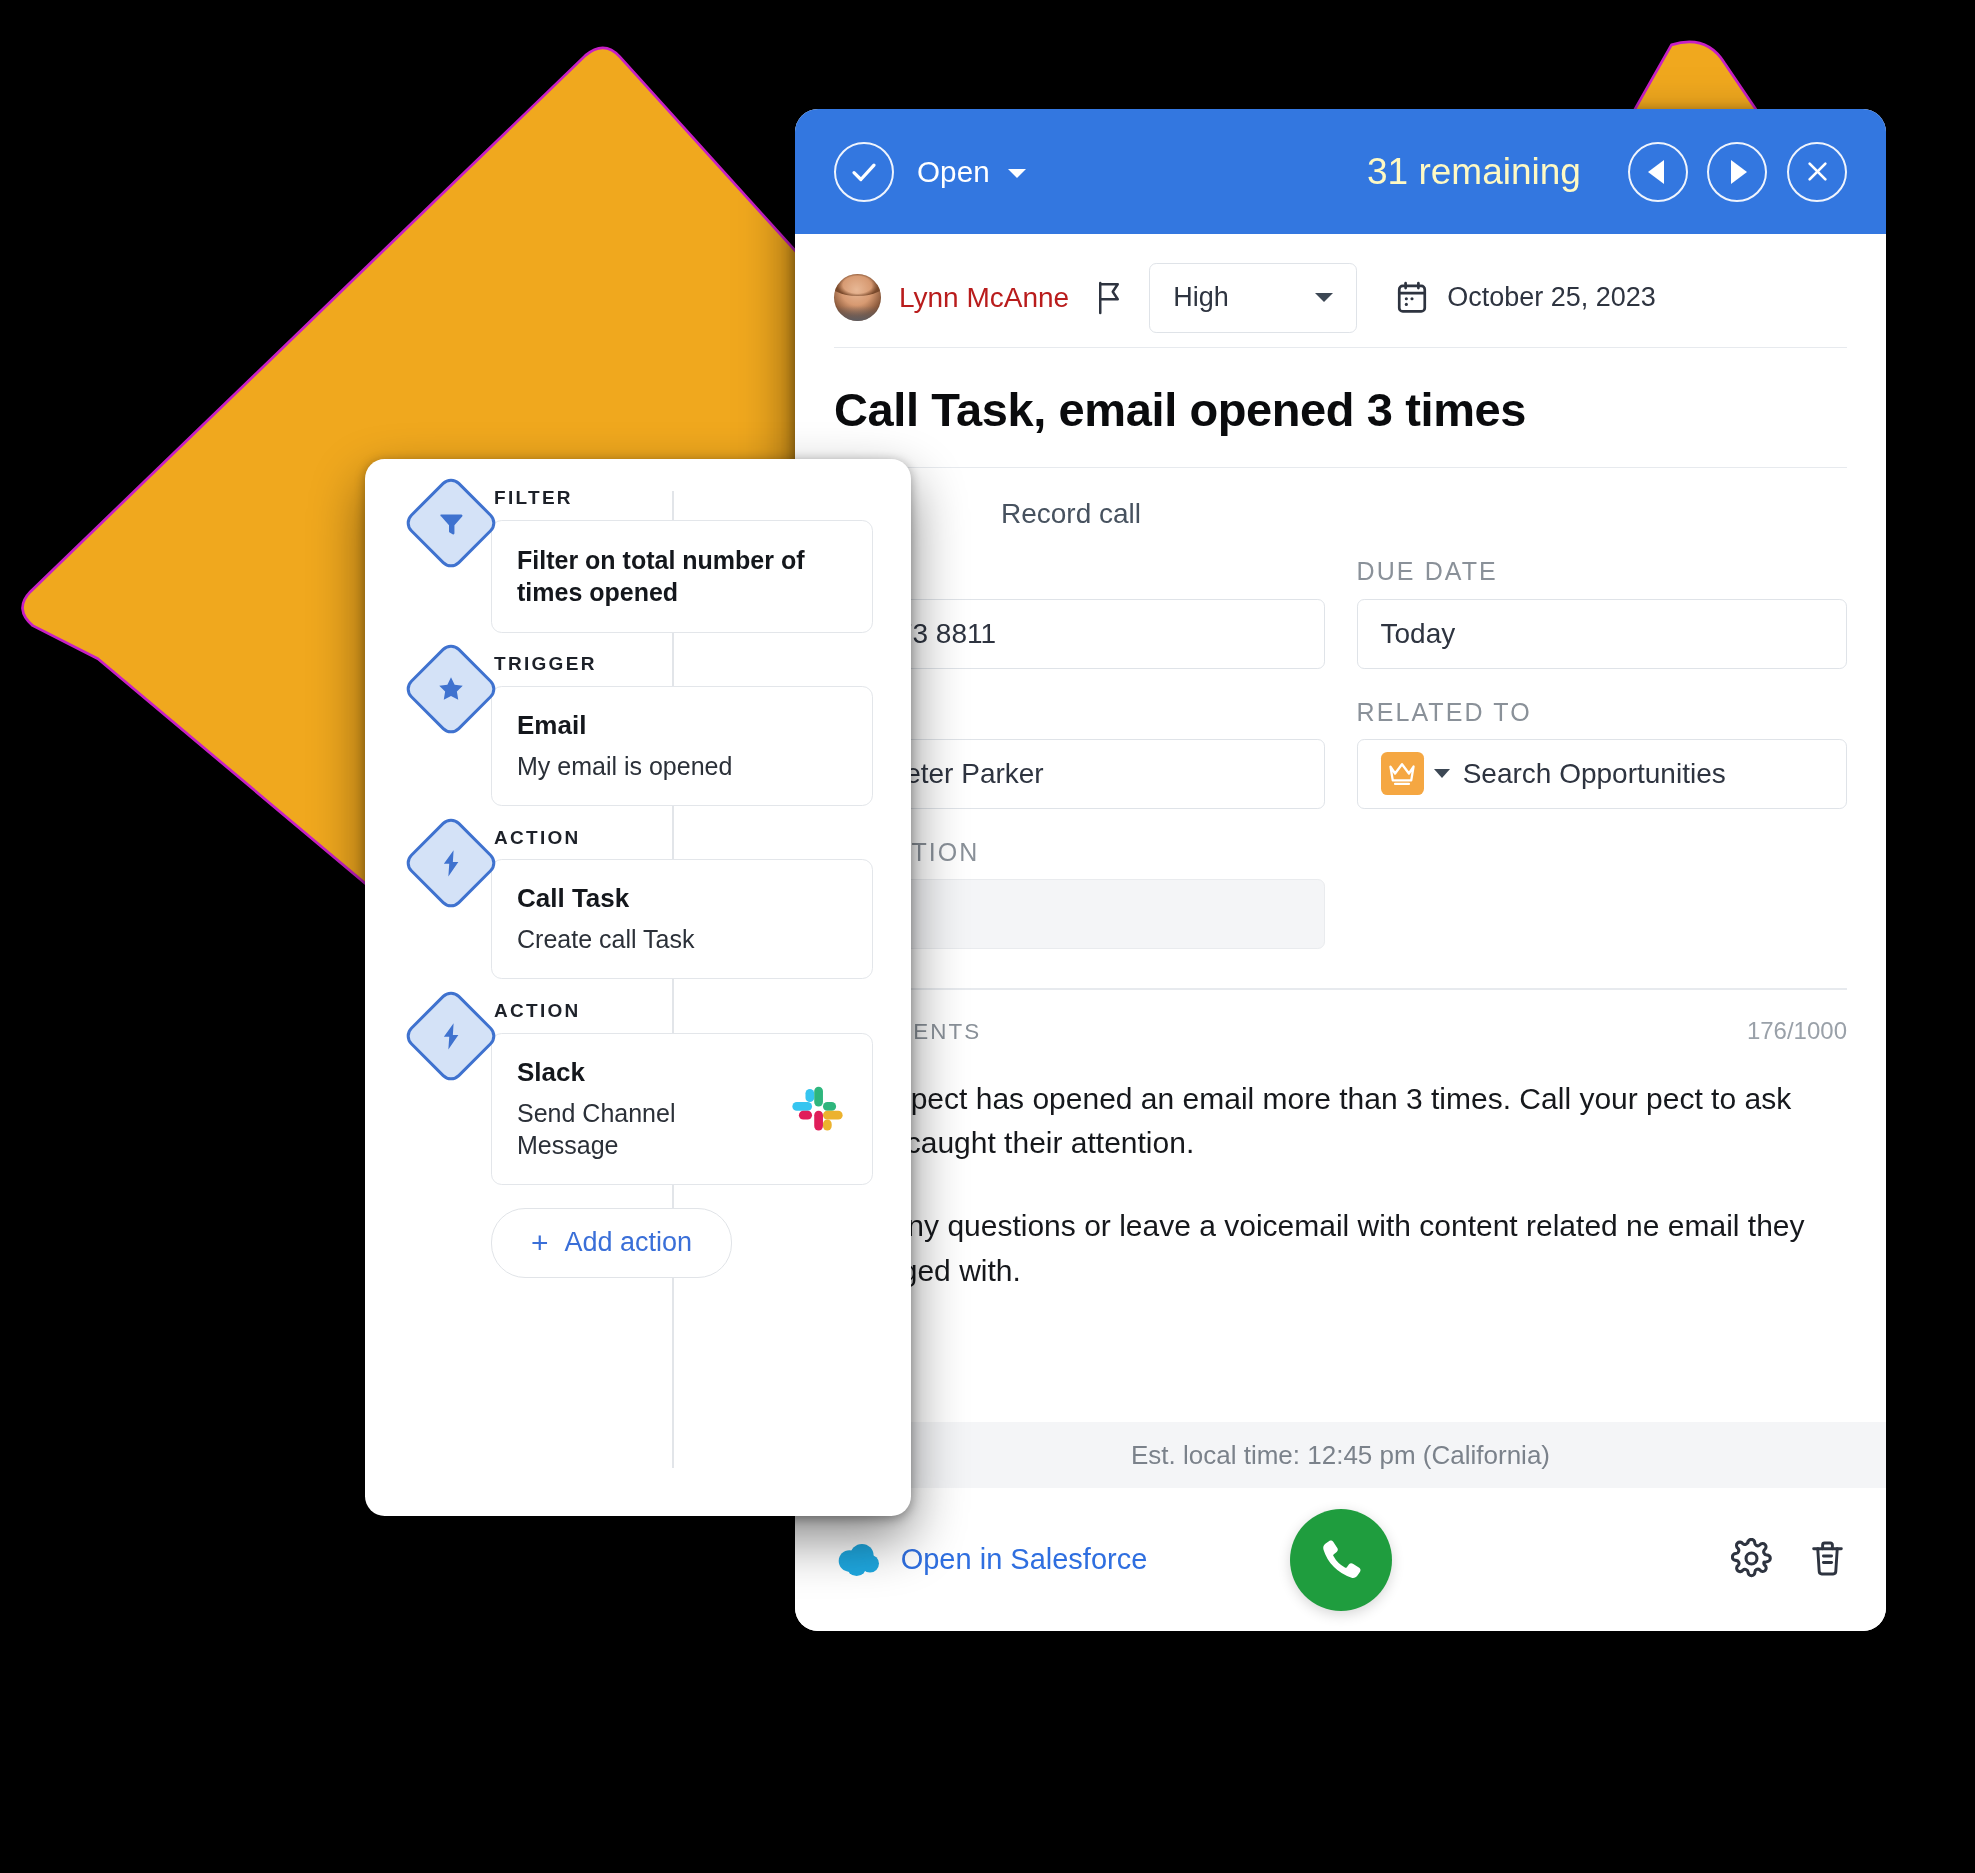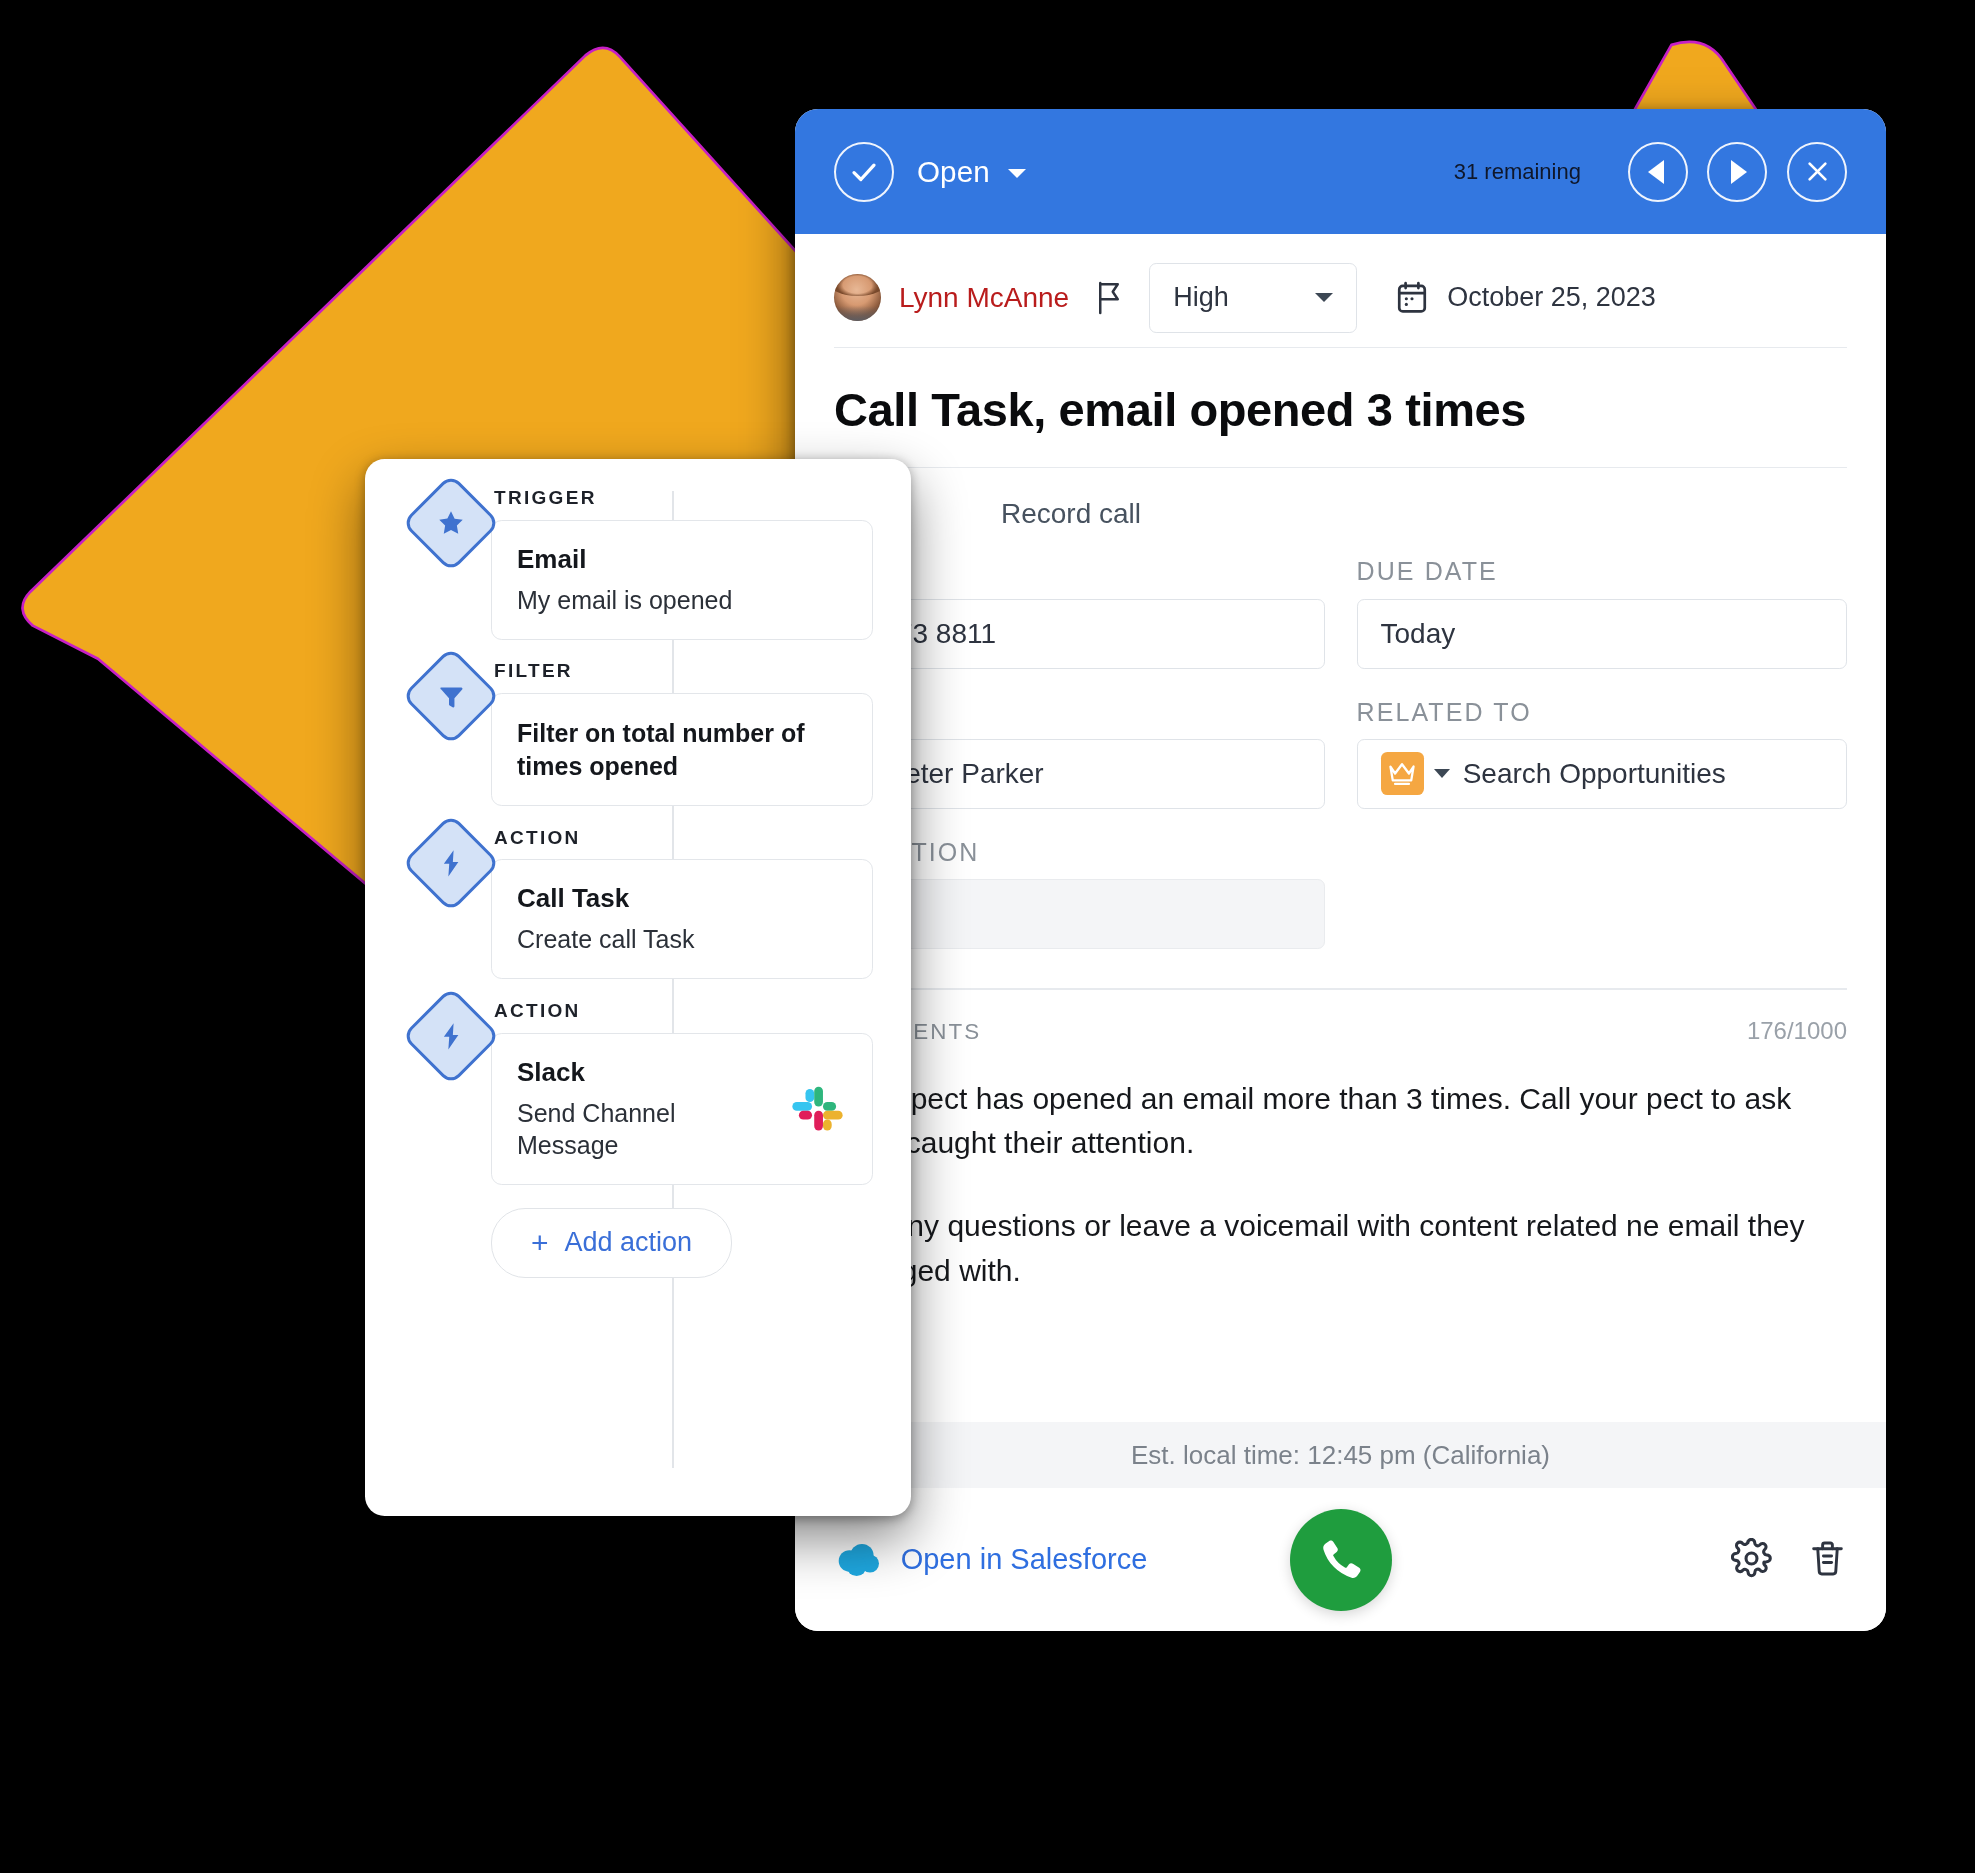--- a/index.html
+++ b/index.html
@@ -65,22 +65,22 @@
   .caret-down-white {
     width: 0; height: 0;
     border-left: 9px solid transparent;
     border-right: 9px solid transparent;
     border-top: 9.9px solid #ffffff;
     margin-left: 18px;
     margin-top: 3.6px;
   }
   .tp-header-spacer { flex: 1 1 auto; }
   .remaining-label {
-    color: #0f172a;
-    font-size: 22px;
+    color: #fef9c3;
+    font-size: 37px;
     margin-right: 27px;
     white-space: nowrap;
   }
   .round-btn {
     width: 56px; height: 56px;
     border: 2.2px solid rgba(255,255,255,0.92);
     border-radius: 50%;
     display: flex; align-items: center; justify-content: center;
     margin-left: 19.7px;
     flex: 0 0 auto;
@@ -597,44 +597,44 @@
       </div>
     </div>
   </div>
 </div>
 
 <div id="workflow-panel">
   <div class="wf-inner">
     <div class="wf-connector"></div>
 
     <div class="wf-step">
+      <div class="wf-kind">FILTER</div>
+      <div class="wf-diamond">
+        <svg width="29" height="29" viewBox="0 0 24 24" fill="#3f72cf">
+          <path d="M3.5 4.4h17a1 1 0 0 1 .75 1.66l-6.4 7.2v6.6a1 1 0 0 1-1.5.87l-2.5-1.5a1 1 0 0 1-.5-.87v-5.1l-6.4-7.2A1 1 0 0 1 3.5 4.4z"></path>
+        </svg>
+      </div>
+      <div class="wf-card">
+        <div class="wf-card-texts">
+          <div class="wf-single">Filter on total number of times opened</div>
+        </div>
+      </div>
+    </div>
+
+    <div class="wf-step">
       <div class="wf-kind">TRIGGER</div>
       <div class="wf-diamond">
         <svg width="30" height="30" viewBox="0 0 24 24" fill="#3f72cf">
           <path d="M12 2.6l2.9 5.9 6.5.95-4.7 4.6 1.1 6.5L12 17.5l-5.8 3.05 1.1-6.5-4.7-4.6 6.5-.95z"></path>
         </svg>
       </div>
       <div class="wf-card">
         <div class="wf-card-texts">
           <div class="wf-title">Email</div>
           <div class="wf-sub">My email is opened</div>
-        </div>
-      </div>
-    </div>
-
-    <div class="wf-step">
-      <div class="wf-kind">FILTER</div>
-      <div class="wf-diamond">
-        <svg width="29" height="29" viewBox="0 0 24 24" fill="#3f72cf">
-          <path d="M3.5 4.4h17a1 1 0 0 1 .75 1.66l-6.4 7.2v6.6a1 1 0 0 1-1.5.87l-2.5-1.5a1 1 0 0 1-.5-.87v-5.1l-6.4-7.2A1 1 0 0 1 3.5 4.4z"></path>
-        </svg>
-      </div>
-      <div class="wf-card">
-        <div class="wf-card-texts">
-          <div class="wf-single">Filter on total number of times opened</div>
         </div>
       </div>
     </div>
 
     <div class="wf-step">
       <div class="wf-kind">ACTION</div>
       <div class="wf-diamond">
         <svg width="27" height="30" viewBox="0 0 18 24" fill="#3f72cf">
           <path d="M10.8 1.5 3 12.4h4.3L6.6 22.5 14.6 11h-4.4z"></path>
         </svg>

